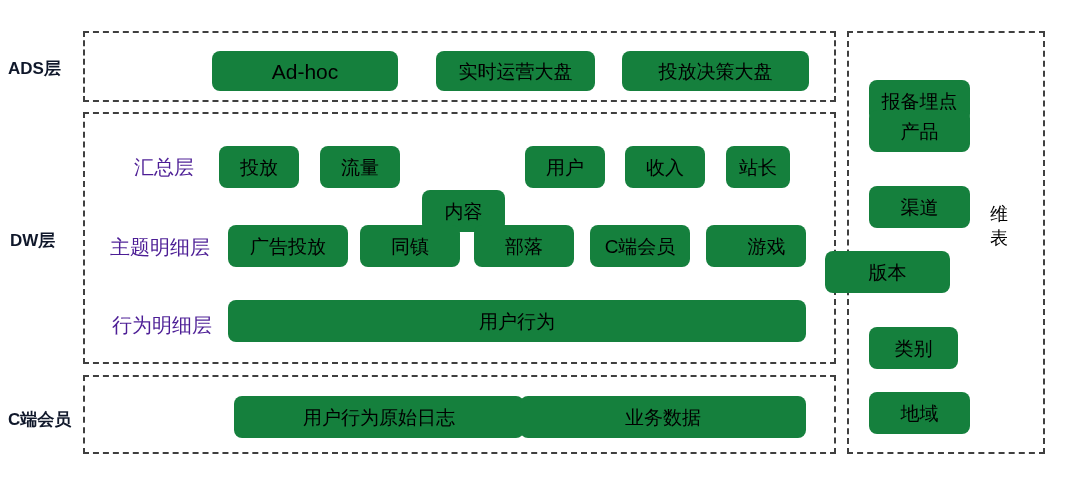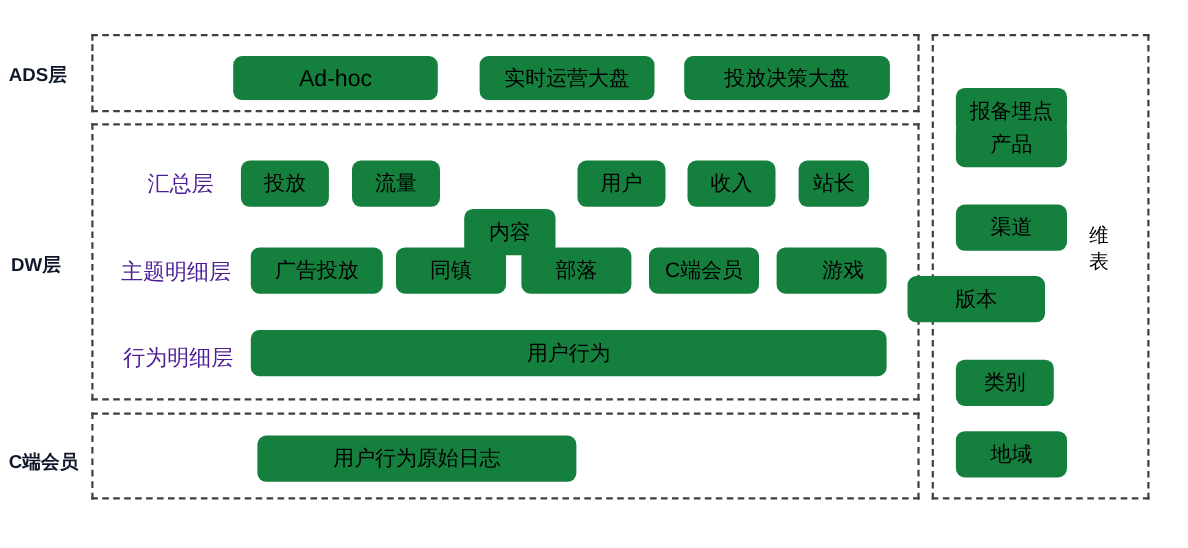--- a/index.html
+++ b/index.html
@@ -149,20 +149,21 @@
   <div class="node" id="n-tz">同镇</div>
   <div class="node" id="n-bl">部落</div>
   <div class="node" id="n-cd">C端会员</div>
   <div class="node" id="n-yx">游戏</div>
 
   <div class="row-label" id="rl-behav">行为明细层</div>
   <div class="node" id="n-yhxw">用户行为</div>
 
   <div class="dash-box" id="box-ods"></div>
   <div class="node" id="n-rawlog">用户行为原始日志</div>
+  <div class="node" id="n-bizdat">业务数据</div>
 
   <div class="dash-box" id="box-dim"></div>
   <div class="node" id="d-0">报备埋点</div>
   <div class="node" id="d-1">产品</div>
   <div class="node" id="d-2">渠道</div>
   <div class="node" id="d-3">版本</div>
   <div class="node" id="d-4">类别</div>
   <div class="node" id="d-5">地域</div>
 
   <div id="dim-title">

